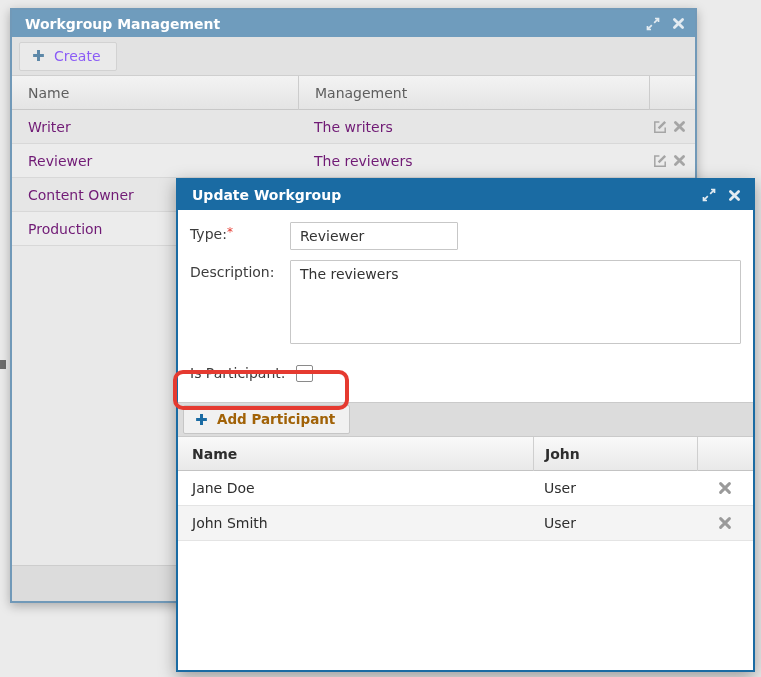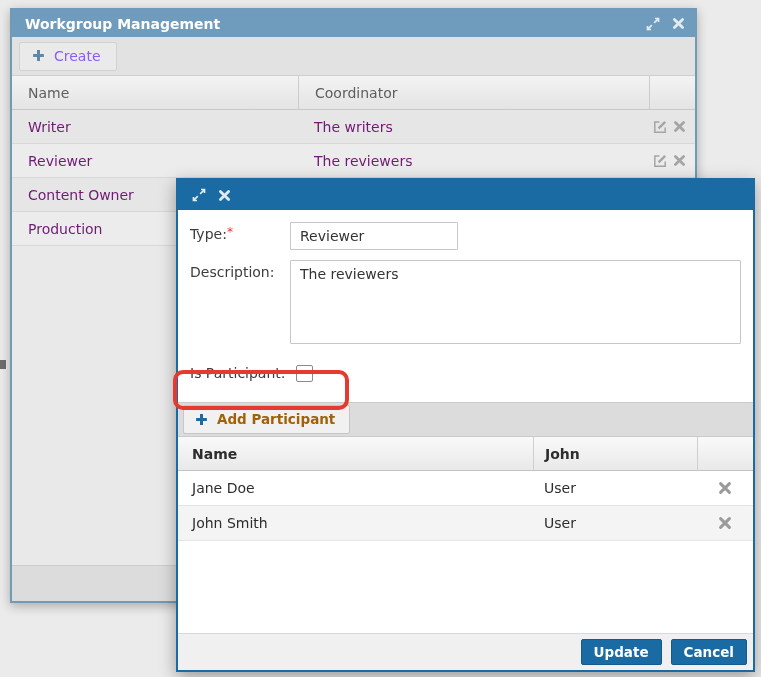--- a/index.html
+++ b/index.html
@@ -193,21 +193,21 @@
           <svg width="13" height="13" viewBox="0 0 14 14">
               <use href="#ic-plus"></use>
             </svg>
         </span>
         <span class="lbl">Create</span>
       </span>
     </div>
 
     <div class="w1-header grid-w1">
       <span class="cell">Name</span>
-      <span class="cell">Coordinator</span>
+      <span class="cell">Management</span>
       <span class="cell"></span>
     </div>
 
     <div class="w1-row grid-w1">
       <span class="cell">Writer</span>
       <span class="cell">The writers</span>
       <span class="row-actions">
         <span class="act">
           <svg width="16" height="16" viewBox="0 0 16 16">
               <use href="#ic-edit"></use>
@@ -249,20 +249,21 @@
       <span class="cell"></span>
       <span class="row-actions"></span>
     </div>
 
     <div class="w1-filler"></div>
     <div class="w1-pager"></div>
   </div>
 
   <div class="dialog">
     <div class="dialog-titlebar">
+      <span class="title">Update Workgroup</span>
       <span class="titlebar-icons">
         <span class="tb-icon">
           <svg width="14" height="14" viewBox="0 0 14 14">
               <use href="#ic-expand"></use>
             </svg>
         </span>
         <span class="tb-icon">
           <svg width="13" height="13" viewBox="0 0 14 14">
               <use href="#ic-close"></use>
             </svg>
@@ -325,19 +326,15 @@
         <span class="act">
           <svg width="14" height="14" viewBox="0 0 14 14">
               <use href="#ic-close"></use>
             </svg>
         </span>
       </span>
     </div>
 
     <div class="dlg-filler"></div>
 
-    <div class="dlg-footer">
-      <span class="btn-primary">Update</span>
-      <span class="btn-primary">Cancel</span>
-    </div>
   </div>
 
 </div>
 
 </body></html>

